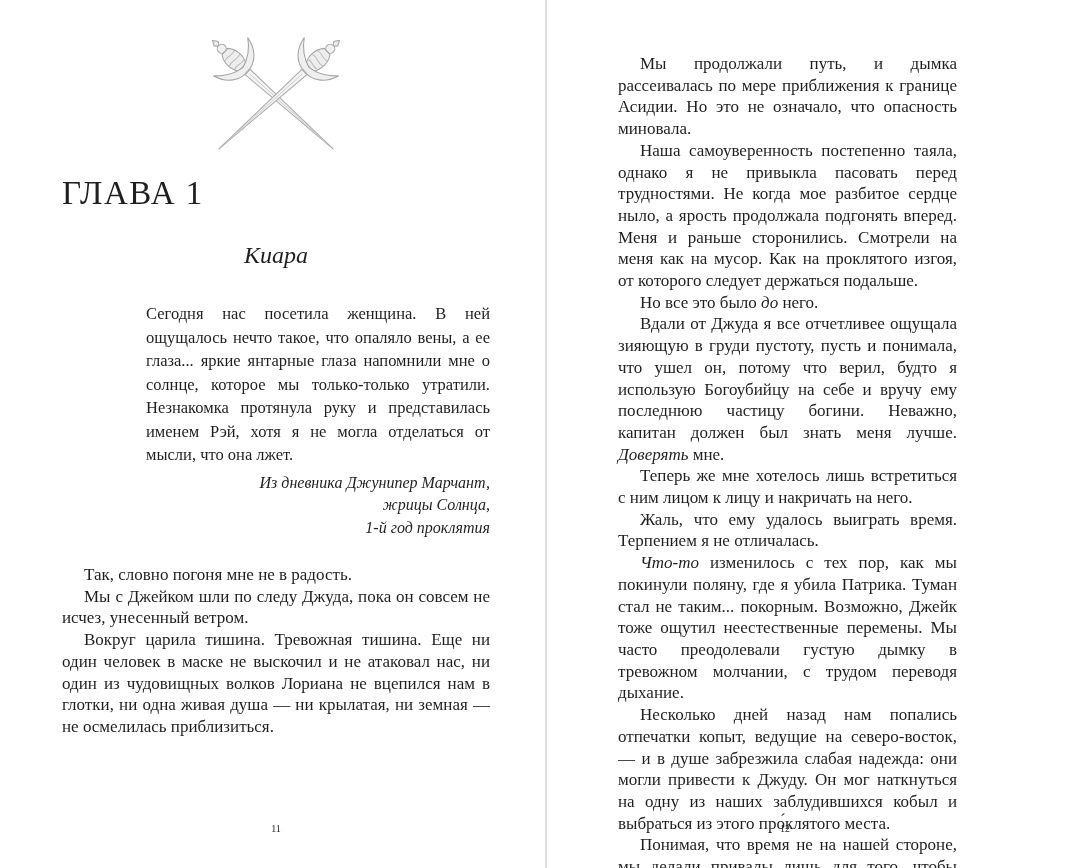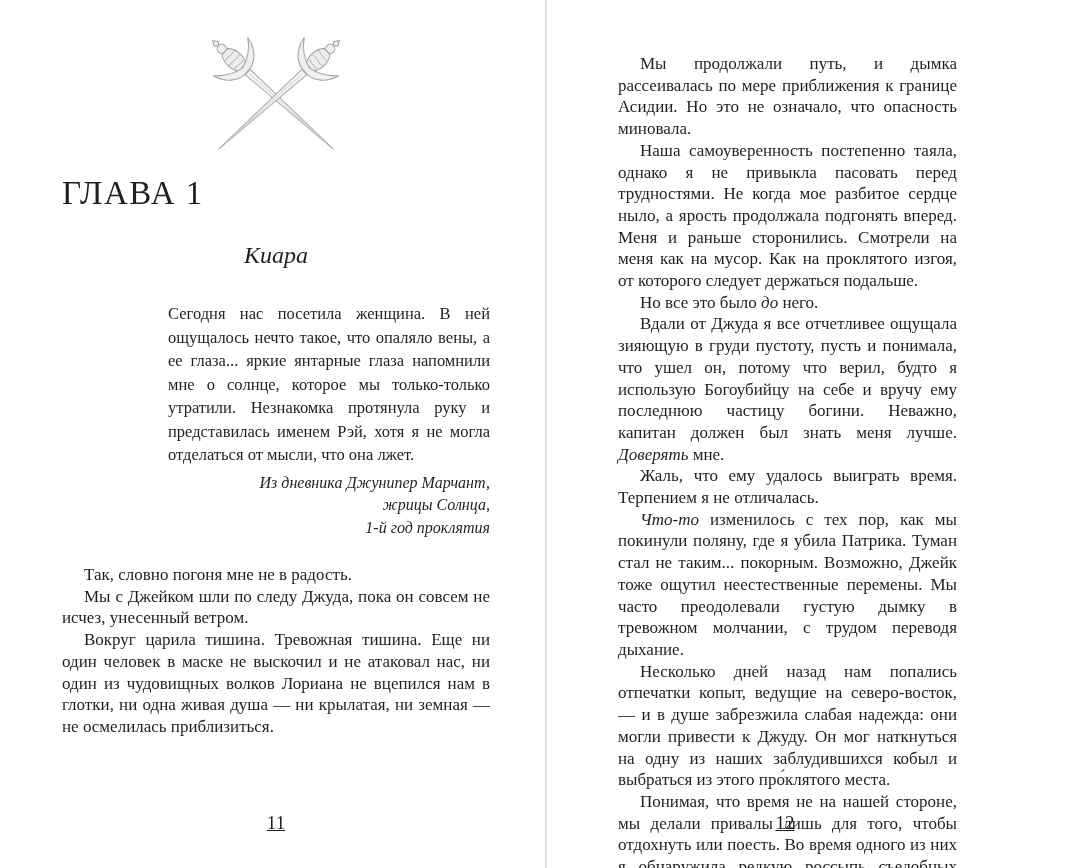--- a/index.html
+++ b/index.html
@@ -19,39 +19,39 @@
 
   .chapter-title {
     margin-top:4px; text-align:left;
     font-size:33px; line-height:36px; letter-spacing:1.5px; font-weight:400;
   }
   .chapter-subtitle {
     margin-top:30px; text-align:center;
     font-size:24px; line-height:28px; font-weight:400;font-style:italic;
   }
   .epigraph {
-    margin:33px 0 0 106px;
+    margin:33px 0 0 84px;
     font-size:16.5px; line-height:23.5px; text-align:justify;
     hyphens:auto; -webkit-hyphens:auto;
   }
   .attribution {
     margin-top:5px; text-align:right; font-style:italic;
     font-size:16px; line-height:22.5px;
   }
   .body-text {
     margin-top:25px; font-size:17px; line-height:21.7px; text-align:justify;
     hyphens:auto; -webkit-hyphens:auto;
   }
   .page.right .body-text { margin-top:0; }
   .body-text p { text-indent:0; }
   .body-text p.indent { text-indent:22px; }
   .body-text em { font-style:italic; }
 
   .page-number {
-    position:absolute; bottom:34px; text-align:center; font-size:19px;text-decoration:underline;
+    position:absolute; bottom:34px; text-align:center; font-size:10px;
   }
   .page.left  .page-number { left:62px; right:56px; }
   .page.right .page-number { left:67px; right:63px; }
 </style>
 </head>
 <body>
 
 <div class="spread">
 
   <div class="page left">
@@ -92,20 +92,21 @@
 
     <div class="page-number">11</div>
   </div>
 
   <div class="page right">
     <div class="body-text">
         <p class="indent"><span>Мы продолжали путь, и дымка рассеивалась по мере приближения к границе Асидии. Но это не означало, что опасность миновала.</span></p>
         <p class="indent"><span>Наша самоуверенность постепенно таяла, однако я не привыкла пасовать перед трудностями. Не когда мое разбитое сердце ныло, а ярость продолжала подгонять вперед. Меня и раньше сторонились. Смотрели на меня как на мусор. Как на проклятого изгоя, от которого следует держаться подальше.</span></p>
         <p class="indent"><span>Но все это было </span><em>до</em><span> него.</span></p>
         <p class="indent"><span>Вдали от Джуда я все отчетливее ощущала зияющую в груди пустоту, пусть и понимала, что ушел он, потому что верил, будто я использую Богоубийцу на себе и вручу ему последнюю частицу богини. Неважно, капитан должен был знать меня лучше. </span><em>Доверять</em><span> мне.</span></p>
+        <p class="indent"><span>Теперь же мне хотелось лишь встретиться с ним лицом к лицу и накричать на него.</span></p>
         <p class="indent"><span>Жаль, что ему удалось выиграть время. Терпением я не отличалась.</span></p>
         <p class="indent"><em>Что-то</em><span> изменилось с тех пор, как мы покинули поляну, где я убила Патрика. Туман стал не таким... покорным. Возможно, Джейк тоже ощутил неестественные перемены. Мы часто преодолевали густую дымку в тревожном молчании, с трудом переводя дыхание.</span></p>
         <p class="indent"><span>Несколько дней назад нам попались отпечатки копыт, ведущие на северо-восток, — и в душе забрезжила слабая надежда: они могли привести к Джуду. Он мог наткнуться на одну из наших заблудившихся кобыл и выбраться из этого про́клятого места.</span></p>
         <p class="indent"><span>Понимая, что время не на нашей стороне, мы делали привалы лишь для того, чтобы отдохнуть или поесть. Во время одного из них я обнаружила редкую россыпь съедобных теневых ягод. Хотя они и не были ядовитыми, но на вкус ощущались таковыми.</span></p>
         <p class="indent"><span>Со дня на день, а может, и через несколько часов мы достигнем границы и вернемся в королевство, под тиранию Сириана.</span></p>
       </div>
 
     <div class="page-number">12</div>
   </div>
 

